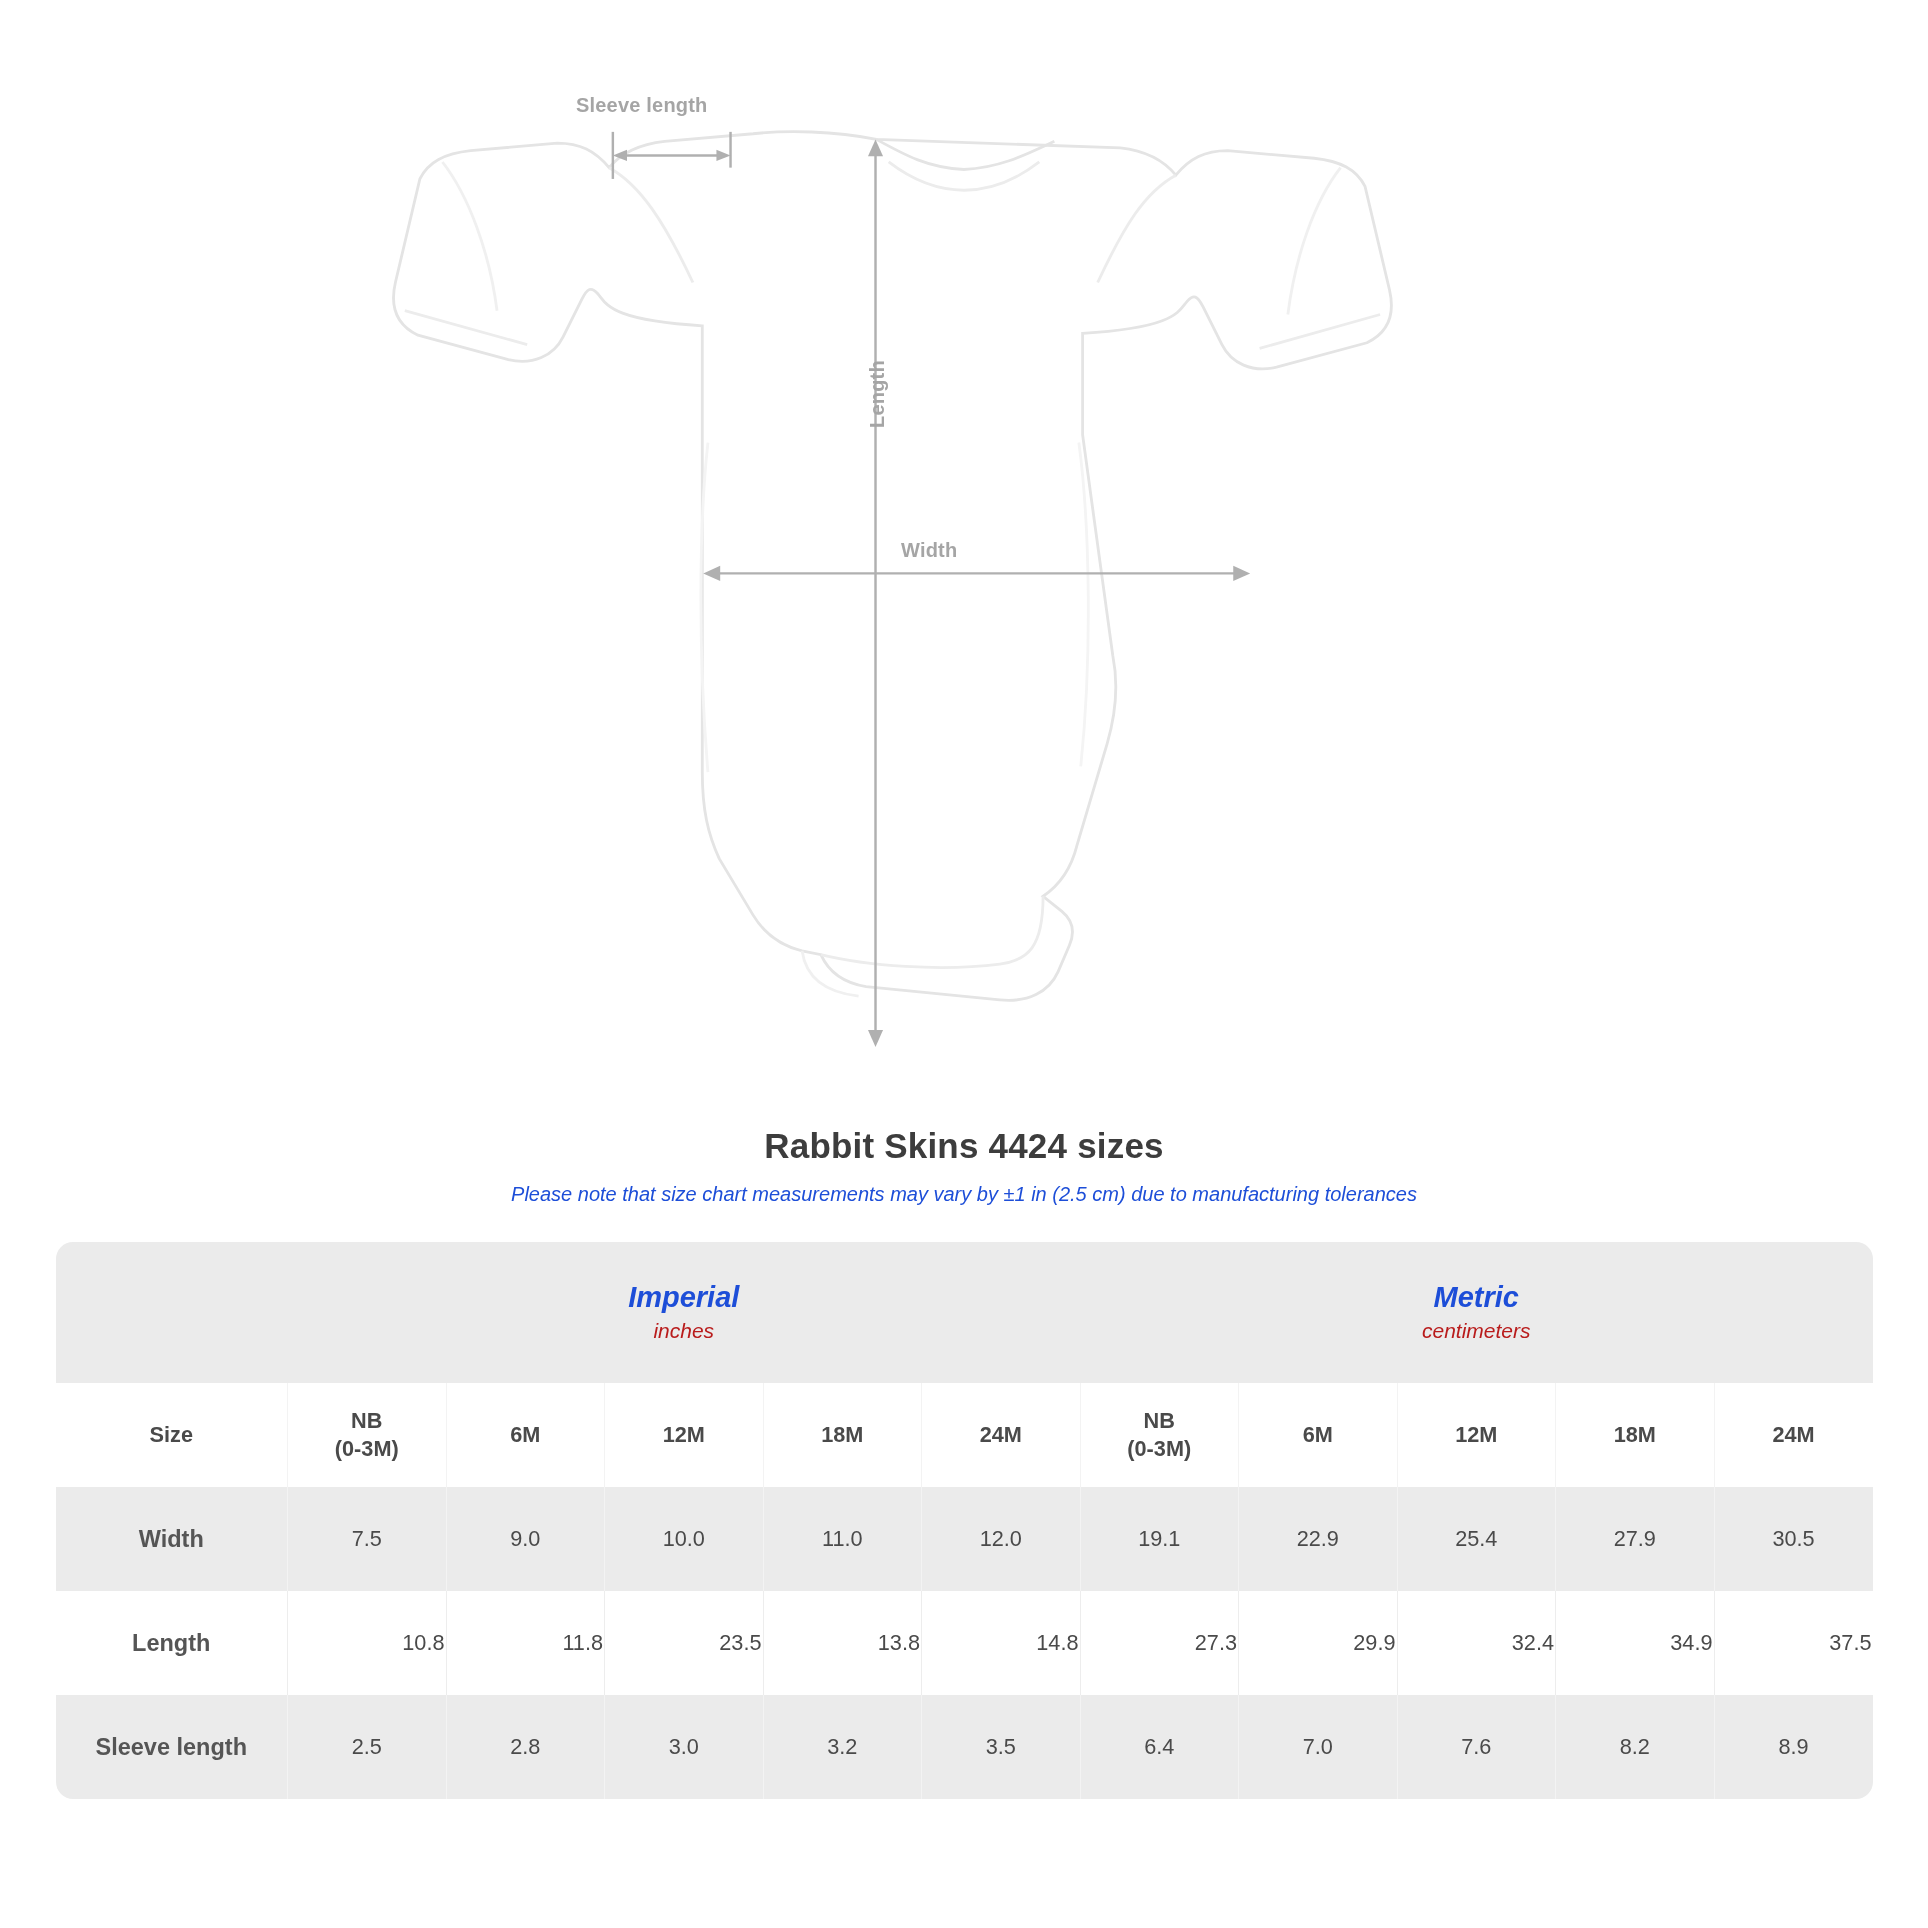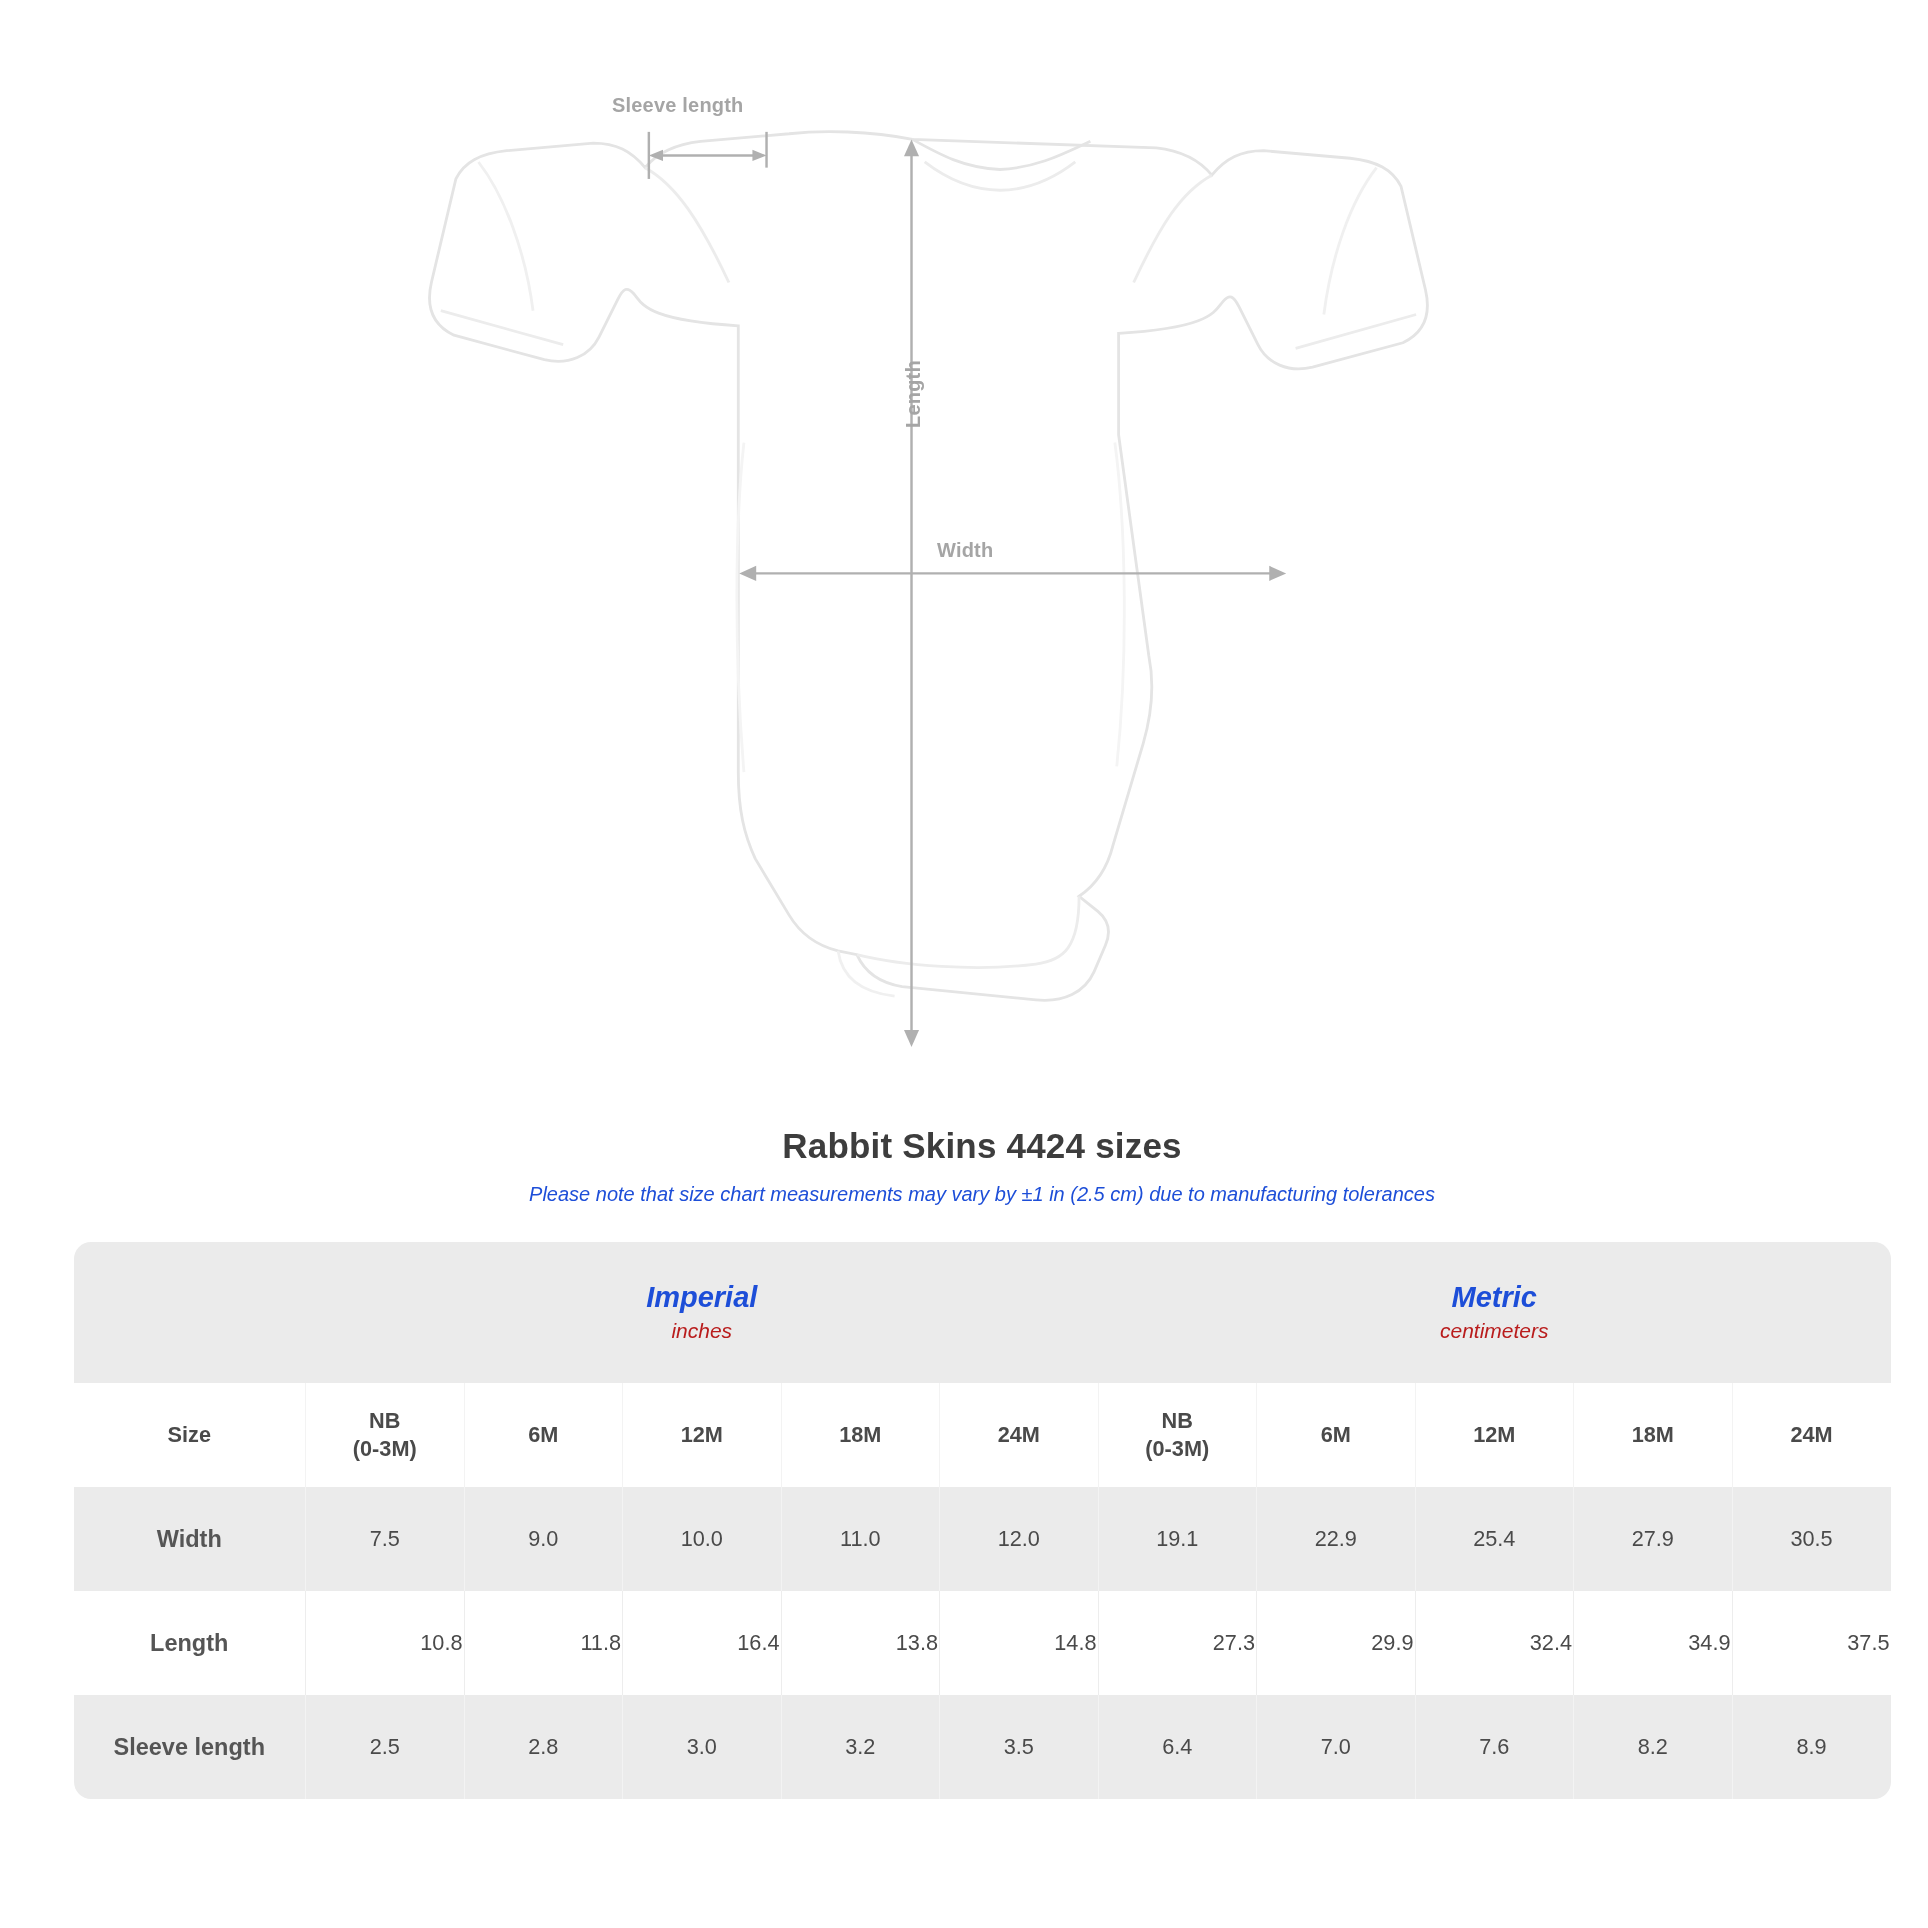--- a/index.html
+++ b/index.html
@@ -12,21 +12,20 @@
     height: 1928px;
     font-family: "Liberation Sans", sans-serif;
     color: #3d3d3d;
     overflow: hidden;
   }
   .page {
     position: relative;
     width: 1928px;
     height: 1928px;
     box-sizing: border-box;
-    padding-left: 36px;
   }
 
   
   .illustration {
     position: relative;
     width: 1928px;
     height: 1111px;
   }
   .garment-svg {
     position: absolute;
@@ -328,21 +327,21 @@
           <td>22.9</td>
           <td>25.4</td>
           <td>27.9</td>
           <td>30.5</td>
         </tr>
 
         <tr class="data-row row-plain">
           <td class="rowhead">Length</td>
           <td>10.8</td>
           <td>11.8</td>
-          <td>16.4</td>
+          <td>23.5</td>
           <td>13.8</td>
           <td>14.8</td>
           <td>27.3</td>
           <td>29.9</td>
           <td>32.4</td>
           <td>34.9</td>
           <td>37.5</td>
         </tr>
 
         <tr class="data-row row-shaded last-row">

